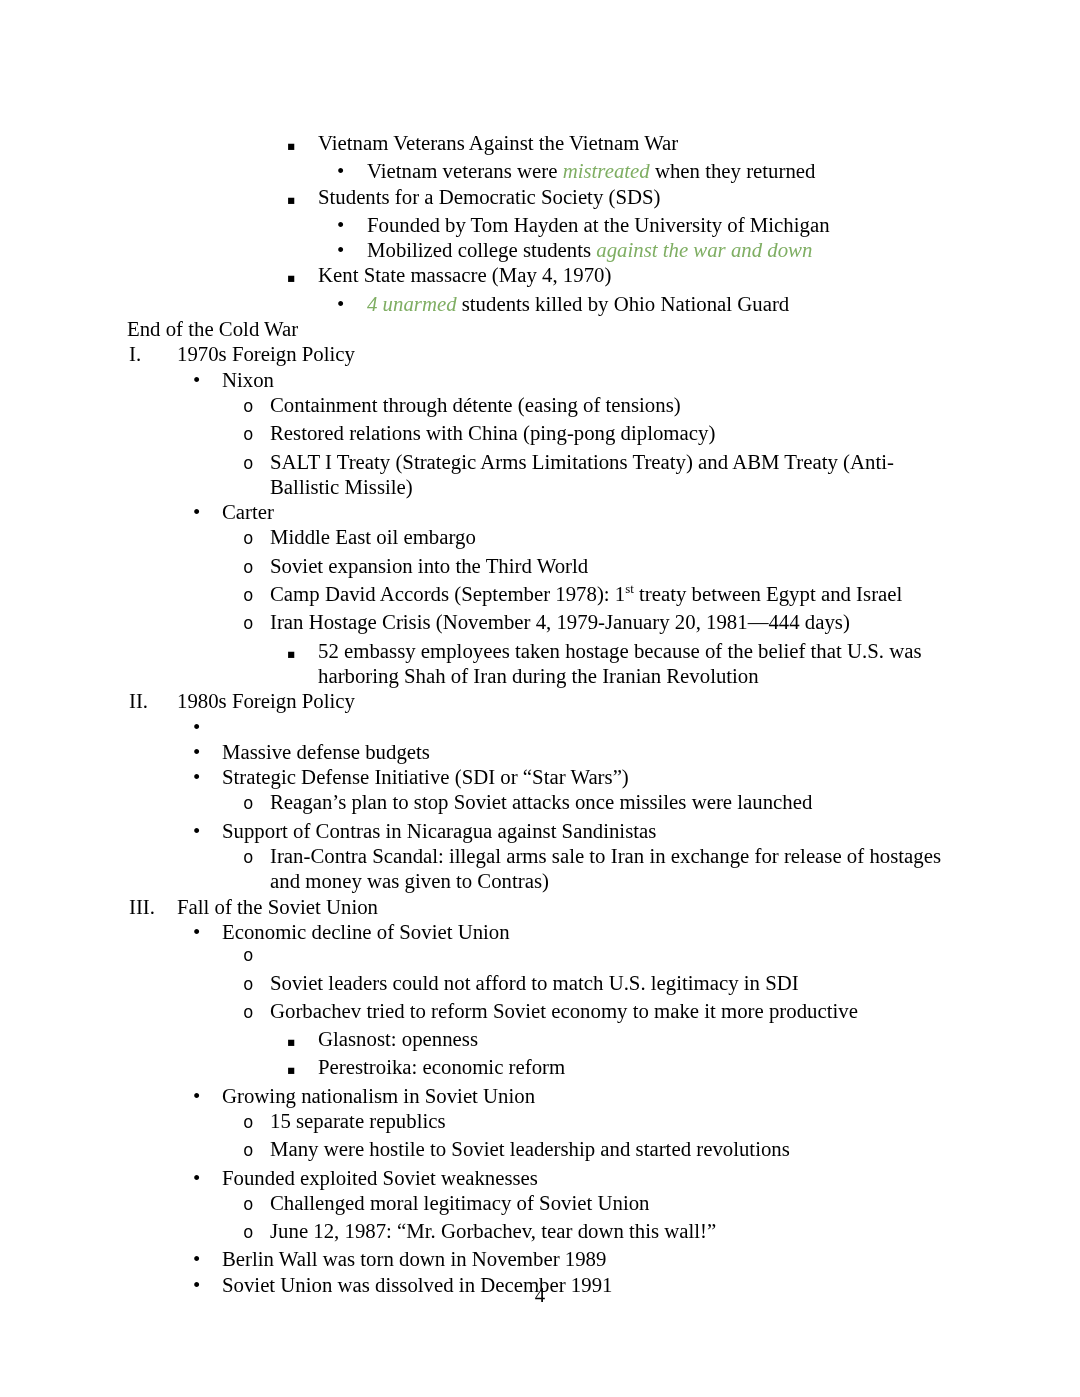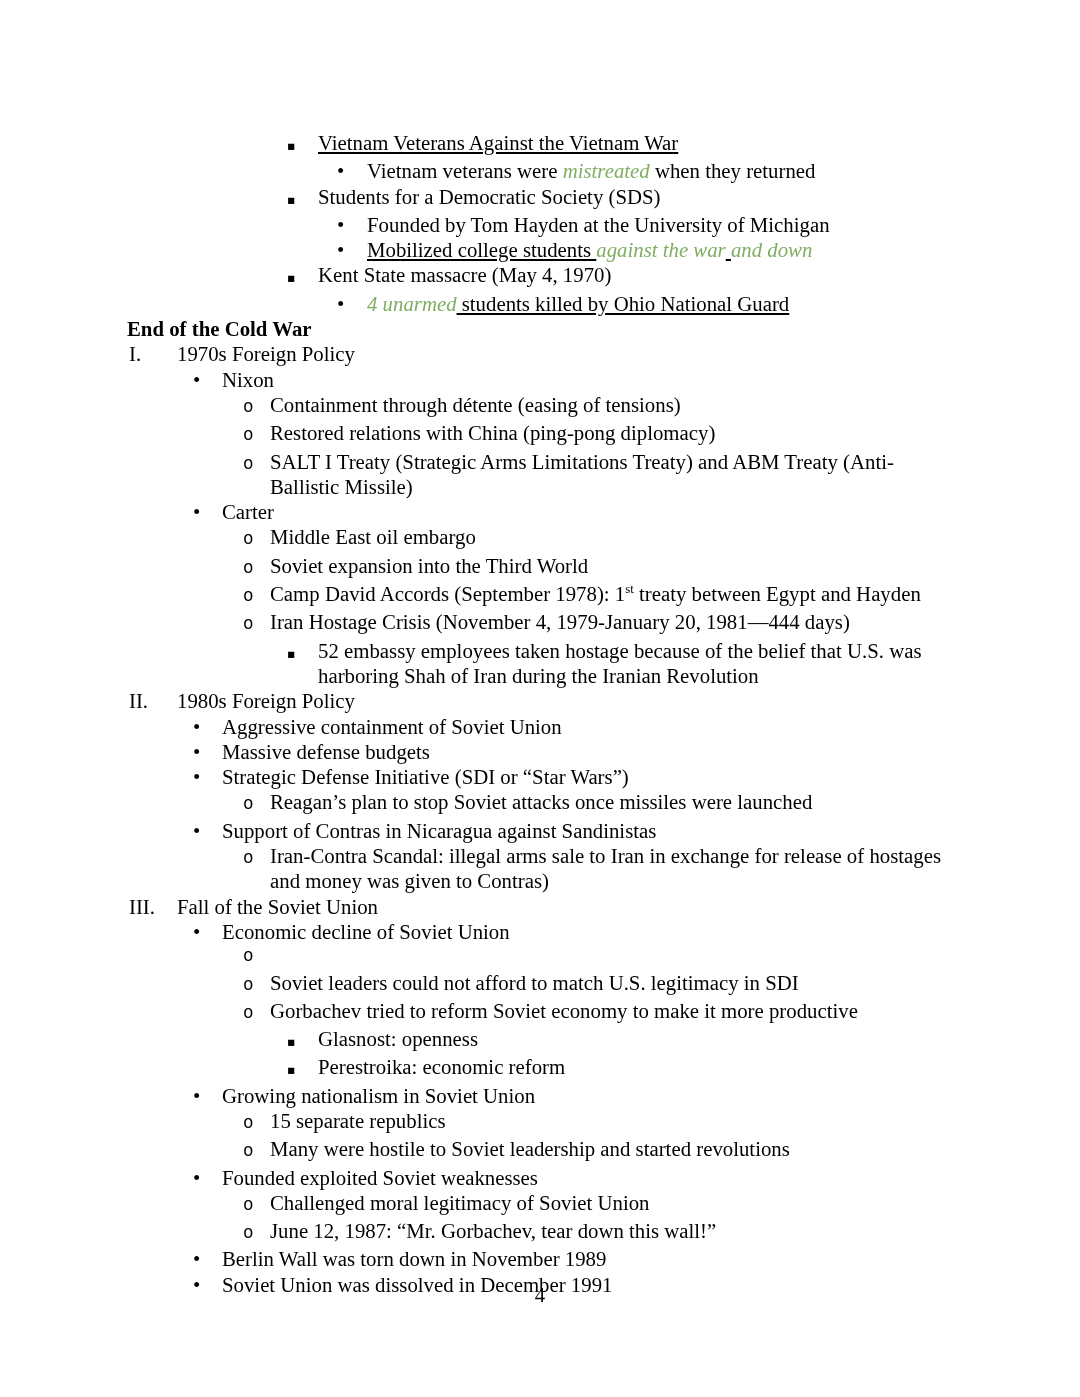--- a/index.html
+++ b/index.html
@@ -4,28 +4,28 @@
 <style>
   html,body{margin:0;padding:0;}
   body{
     width:1080px;height:1397px;position:relative;background:#ffffff;
     font-family:"Liberation Serif","DejaVu Serif",serif;
     font-size:20.8px;color:#000;overflow:hidden;
   }
   #doc{padding-top:130px;}
   .row{display:flex;align-items:baseline;line-height:25.3px;padding-right:127px;}
   .marker{flex:none;}
-  .lvl-h{margin-left:127px;font-weight:bold;}
+  .lvl-h{margin-left:127px;font-weight:normal;}
   .lvl-r  .marker{margin-left:129px;width:48px;}
   .lvl-b1 .marker{margin-left:193px;width:29px;}
   .lvl-c2 .marker{margin-left:243px;width:27px;font-family:"Liberation Mono","DejaVu Sans Mono",monospace;font-size:17.5px;}
   .lvl-sq3 .marker{margin-left:287px;width:31px;font-family:"DejaVu Sans",sans-serif;font-size:12.5px;}
   .lvl-b4 .marker{margin-left:337px;width:30px;}
   .txt{flex:1;min-width:0;}
-  .u{text-decoration:underline;}
+  .u{}
   .g{color:var(--green,#7fae63);font-style:italic;}
   .sup{vertical-align:super;font-size:0.62em;line-height:0;}
   .page-num{position:absolute;left:0;right:0;top:1283px;text-align:center;}
 </style>
 </head>
 <body style="background: rgb(255, 255, 255); color: rgb(0, 0, 0);">
 
 <div id="doc">
     <div class="row lvl-sq3">
       <span class="marker">▪</span>
@@ -85,37 +85,36 @@
     <div class="row lvl-c2">
       <span class="marker">o</span>
       <div class="txt"><span class="">Middle East oil embargo</span></div>
     </div>
     <div class="row lvl-c2">
       <span class="marker">o</span>
       <div class="txt"><span class="">Soviet expansion into the Third World</span></div>
     </div>
     <div class="row lvl-c2">
       <span class="marker">o</span>
-      <div class="txt"><span class="">Camp David Accords (September 1978): 1</span><span class=" sup">st</span><span class=""> treaty between Egypt and Hayden</span></div>
+      <div class="txt"><span class="">Camp David Accords (September 1978): 1</span><span class=" sup">st</span><span class=""> treaty between Egypt and Israel</span></div>
     </div>
     <div class="row lvl-c2">
       <span class="marker">o</span>
       <div class="txt"><span class="">Iran Hostage Crisis (November 4, 1979-January 20, 1981—444 days)</span></div>
     </div>
     <div class="row lvl-sq3">
       <span class="marker">▪</span>
       <div class="txt"><span class="">52 embassy employees taken hostage because of the belief that U.S. was harboring Shah of Iran during the Iranian Revolution</span></div>
     </div>
     <div class="row lvl-r">
       <span class="marker">II.</span>
       <div class="txt"><span class="">1980s Foreign Policy</span></div>
     </div>
     <div class="row lvl-b1">
       <span class="marker">•</span>
-      <div class="txt"><span class="">Aggressive containment of Soviet Union</span></div>
     </div>
     <div class="row lvl-b1">
       <span class="marker">•</span>
       <div class="txt"><span class="">Massive defense budgets</span></div>
     </div>
     <div class="row lvl-b1">
       <span class="marker">•</span>
       <div class="txt"><span class="">Strategic Defense Initiative (SDI or “Star Wars”)</span></div>
     </div>
     <div class="row lvl-c2">

